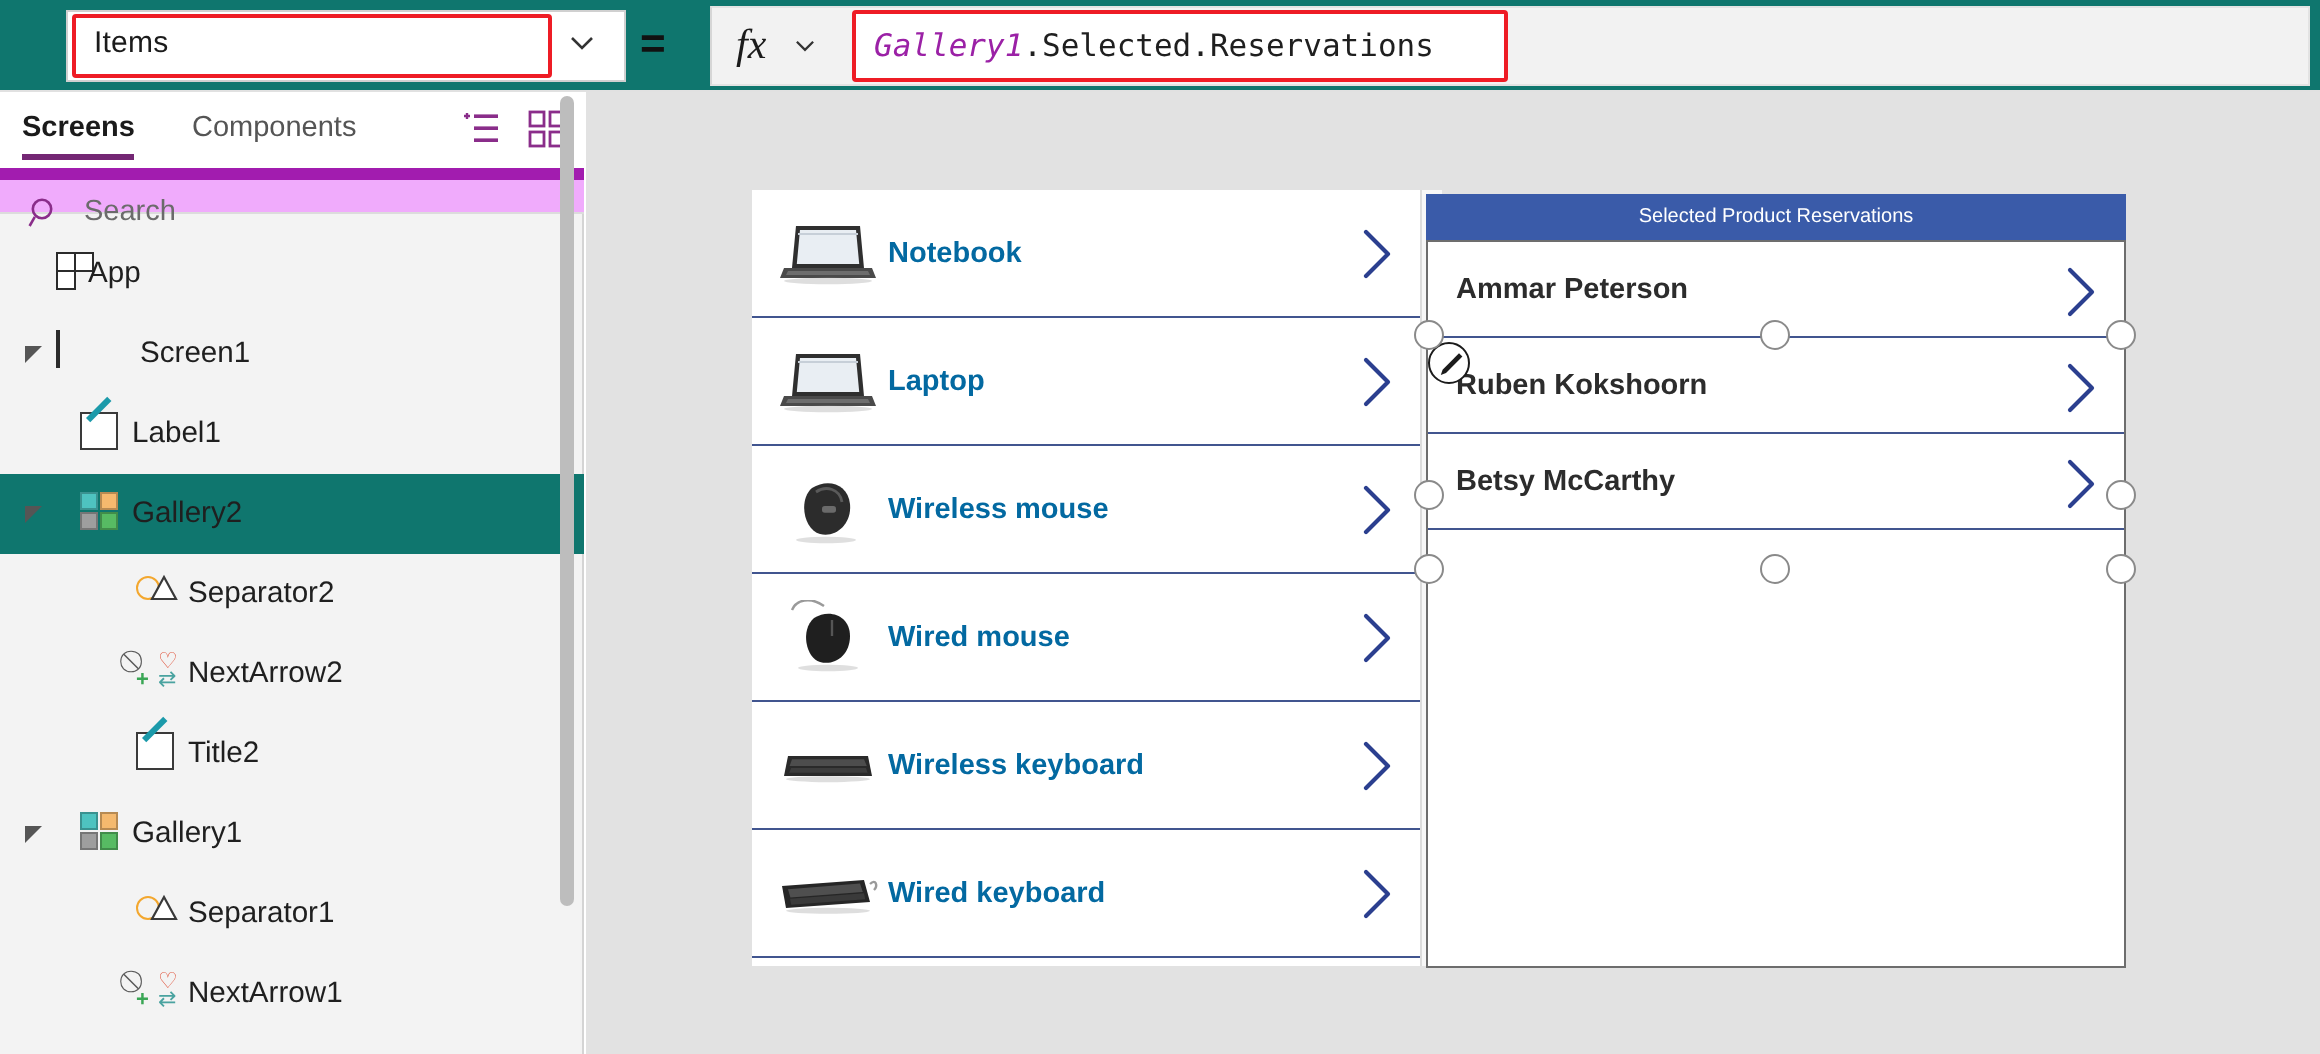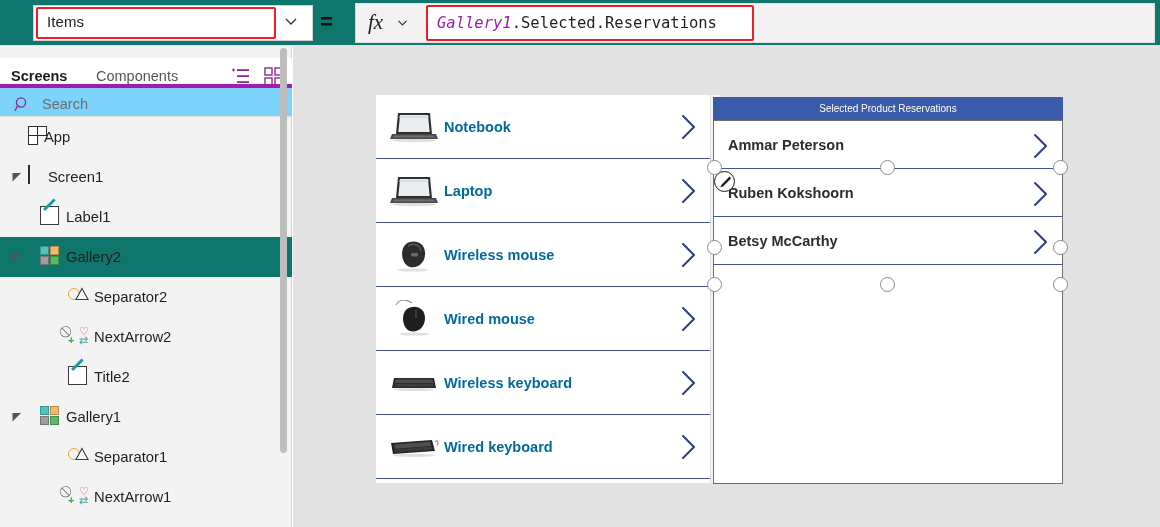--- a/index.html
+++ b/index.html
@@ -91,21 +91,21 @@
   }
 
   
   #sidebar {
     position: absolute; left: 0; top: 46px;
     width: 292px; height: 481px;
     background: #f3f3f3;
     border-right: 1px solid #d4d4d4;
   }
   .tabs-row {
-    position: absolute; left: 0; top: 12px; width: 292px; height: 38px;
+    position: absolute; left: 0; top: 0; width: 292px; height: 38px;
     background: #ffffff;
     display: flex; align-items: center;
   }
   .tab {
     position: relative;
     font-size: 14.5px;
     color: #4a4a4a;
     padding: 0;
   }
   .tab-screens {
@@ -119,23 +119,23 @@
   }
   .tab-components {
     position: absolute; left: 96px; top: 10px;
     color: #555;
   }
   .view-icons { position: absolute; right: 9px; top: 9px; display:flex; gap:14px; }
   .vi { width: 19px; height: 19px; color: #8a2d8a; }
   .vi svg { display: block; }
 
   .search-row {
-    position: absolute; left: 0; top: 38px; width: 292px; height: 33px;
-    background: #7dd3fc;
-    border-top: 4px solid #a21caf;
+    position: absolute; left: 0; top: 38px; width: 292px; height: 23px;
+    background: #f0abfc;
+    border-top: 6px solid #a21caf;
     border-bottom: 1px solid #dcdcdc;
   }
   .search-ico {
     position: absolute; left: 14px; top: 8px; width: 17px; height: 17px;
     color: #8a2d8a;
   }
   .search-ico svg { display:block; }
   .search-ph {
     position: absolute; left: 42px; top: 8px;
     font-size: 14.5px; color: #6b6b6b;
@@ -399,21 +399,21 @@
         </div>
         <div class="tree-item">
           <span style="position:absolute;left:12px;top:15px;">
             <span class="tw-caret">
               <svg viewBox="0 0 10 10" width="10" height="10">
                 <path d="M0.5 1 L9 1 L0.5 9.5 Z" fill="#555"></path>
               </svg>
             </span>
           </span>
           <span class="tw-icon" style="left:28px;top:9px;"><span class="ic-screen"></span></span>
-          <span class="tw-label" style="left:48px;">Screen1</span>
+          <span class="tw-label" style="left:70px;">Screen1</span>
         </div>
         <div class="tree-item">
           <span class="tw-icon" style="left:40px;top:9px;"><span class="ic-label"><span class="box"></span><span class="pen"></span></span></span>
           <span class="tw-label" style="left:66px;">Label1</span>
         </div>
         <div class="tree-item sel">
           <span style="position:absolute;left:12px;top:15px;">
             <span class="tw-caret">
               <svg viewBox="0 0 10 10" width="10" height="10">
                 <path d="M0.5 1 L9 1 L0.5 9.5 Z" fill="#555"></path>

